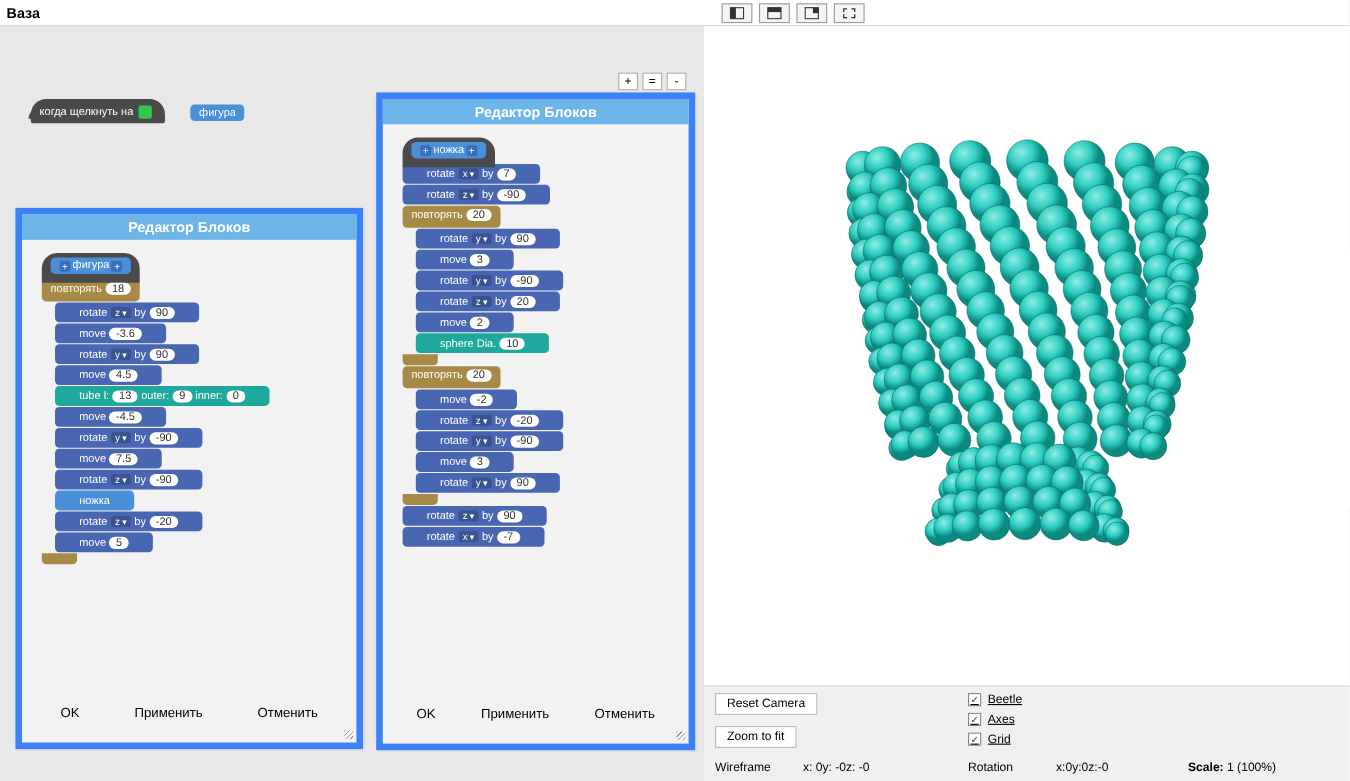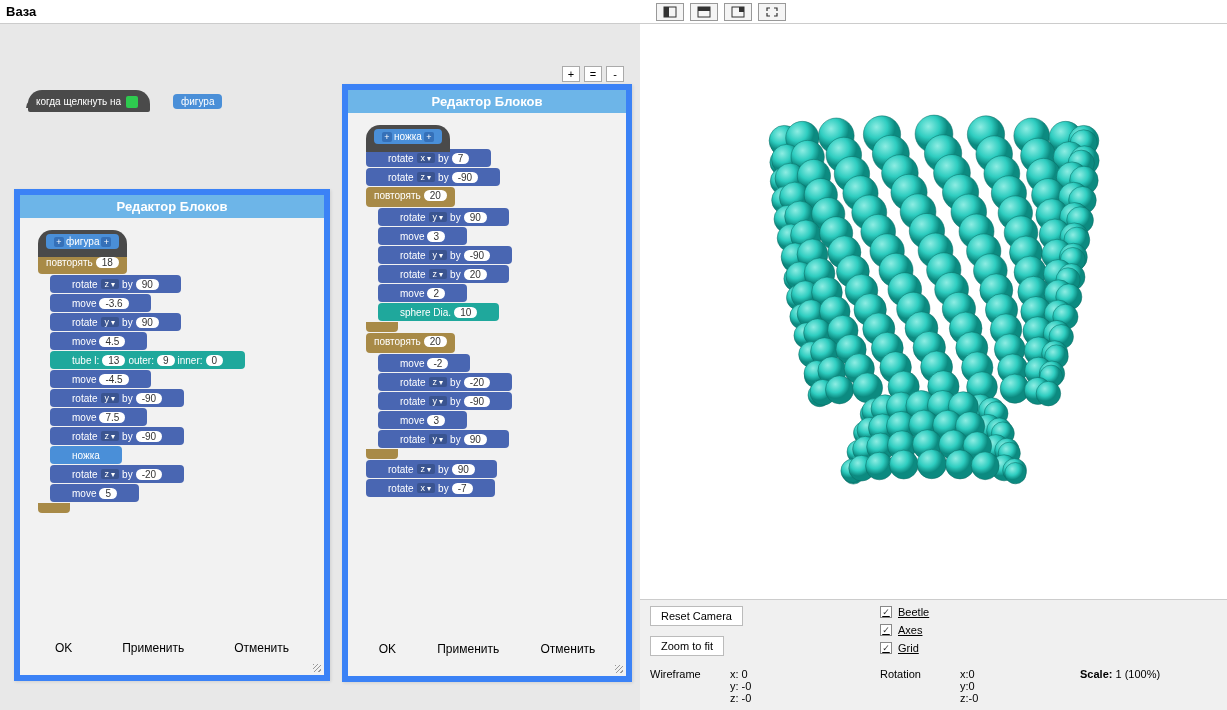--- a/index.html
+++ b/index.html
@@ -53,21 +53,21 @@
 .ctrl-col { display:flex; flex-direction:column; gap:6px; }
 .ctrl-col.c1 { width:230px; }
 .ctrl-col.c2 { width:230px; }
 .ctrl-col.c3 { width:127px;text-decoration:underline; }
 .link-btn { background:#fff; border:1px solid #bbb; padding:3px 10px; cursor:pointer; display:inline-block; width:fit-content; margin-bottom:4px;}
 .chk { display:flex; align-items:center; gap:6px; }
 .chk-box { width:12px; height:12px; border:1px solid #888; background:#fff; display:flex; align-items:center; justify-content:center; font-size:9px; color:#333;}
 .chk-box.on::after { content:'✓'; }
 .status-row { display:flex; margin-top:8px; font-size:11px;}
 .status-row .lbl { font-weight:normal; }
-.status-row .col { display:flex; flex-direction:column; }
+.status-row .col { display:flex; flex-direction:row; }
 </style>
 </head>
 <body>
 
 <div class="topbar">
   <div class="topbar-title">Ваза</div>
   <div class="topbar-tools">
     <div class="tool-btn">
         <svg viewBox="0 0 14 12">
           <rect x="1" y="1" width="12" height="10" fill="none" stroke="#333"></rect>

